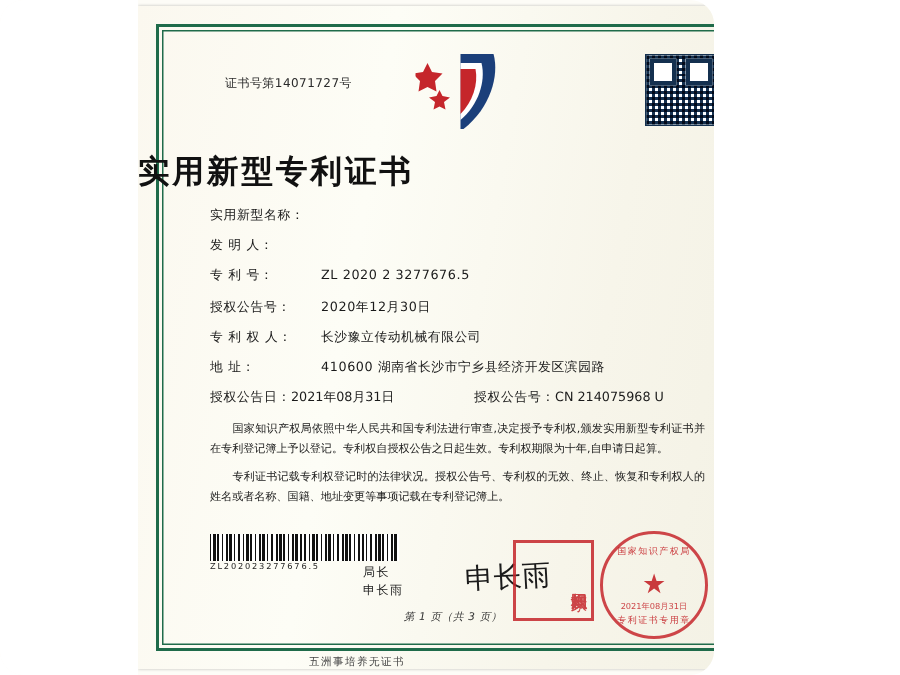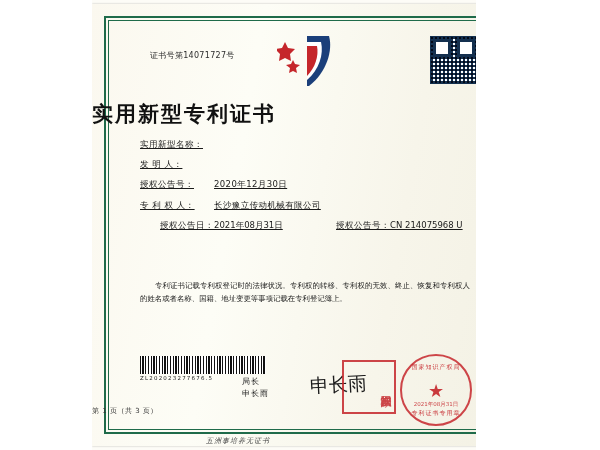--- a/index.html
+++ b/index.html
@@ -15,20 +15,21 @@
   }
 
   
   .certificate {
     position: relative;
     width: 476px;
     height: 450px;
     background: #fdfcf7;
     box-sizing: border-box;
     overflow: hidden;
+    border-radius: 16px;
   }
   .paper {
     position: absolute;
     left: 92px;
     top: 4px;
     width: 420px;
     height: 442px;
     background: linear-gradient(100deg,#fbf8ef 0%,#fdfdf6 35%,#f7f5ea 70%,#f3f1e4 100%);
     box-shadow: 0 0 2px rgba(0,0,0,0.25);
     box-sizing: border-box;
@@ -120,34 +121,33 @@
     width: 330px;
     font-size: 8.5px;
     color: #1a1a1a;
     line-height: 1.55;
   }
   .field-row {
     display: flex;
     align-items: flex-start;
     margin-bottom: 7px;
     white-space: nowrap;
-    text-decoration: underline;
   }
   .field-label {
     flex: none;
     letter-spacing: 0.5px;
   }
   .field-label.w-lbl-1 { width: 74px; }
   .field-value {
     flex: 1;
     letter-spacing: 0.4px;
   }
   .field-row.two-col .col-a { width: 176px; display: flex; }
   .field-row.two-col .col-b { flex: 1; display: flex; }
-  .sub-label { flex: none; letter-spacing: 0.5px; margin-left: 20px; }
+  .sub-label { flex: none; letter-spacing: 0.5px; }
 
   
   .paragraphs {
     position: absolute;
     left: 48px;
     top: 276px;
     width: 330px;
     font-size: 7.4px;
     line-height: 1.75;
     color: #1a1a1a;
@@ -259,33 +259,34 @@
     opacity: 0.85;
     writing-mode: vertical-rl;
     text-align: center;
   }
 
   
   .page-note {
     position: absolute;
     left: 0; right: 0;
     bottom: 30px;
+    text-align: center;
     font-size: 7px;
     color: #333;
     letter-spacing: 0.5px;
+    font-style: italic;
   }
   .bottom-note {
     position: absolute;
     left: 0; right: 0;
     bottom: 4px;
     text-align: center;
     font-size: 7px;
     color: #444;
     letter-spacing: 1px;
-    font-style: italic;
   }
 </style>
 </head>
 <body>
 
 <div class="certificate">
 
   <div class="paper">
     <div class="outer-border"></div>
     <div class="inner-border"></div>
@@ -307,41 +308,50 @@
     <div class="title">实用新型专利证书</div>
 
     <div class="fields">
       <div class="field-row">
         <span class="field-label w-lbl-1">实用新型名称：</span>
       </div>
       <div class="field-row">
         <span class="field-label w-lbl-1">发 明 人：</span>
       </div>
       <div class="field-row">
+        <span class="field-label w-lbl-1">专 利 号：</span>
+        <span class="field-value">ZL 2020 2 3277676.5</span>
+      </div>
+      <div class="field-row">
         <span class="field-label w-lbl-1">授权公告号：</span>
         <span class="field-value">2020年12月30日</span>
       </div>
       <div class="field-row">
         <span class="field-label w-lbl-1">专 利 权 人：</span>
         <span class="field-value">长沙豫立传动机械有限公司</span>
+      </div>
+      <div class="field-row">
+        <span class="field-label w-lbl-1">地       址：</span>
+        <span class="field-value">410600 湖南省长沙市宁乡县经济开发区滨园路</span>
       </div>
       <div class="field-row two-col">
         <span class="col-a">
           <span class="sub-label">授权公告日：</span>
           <span>2021年08月31日</span>
         </span>
         <span class="col-b">
           <span class="sub-label">授权公告号：</span>
           <span>CN 214075968 U</span>
         </span>
       </div>
     </div>
 
     <div class="paragraphs">
-      <p>专利证书记载专利权登记时的法律状况。专利权的转移、专利权的无效、终止、恢复和专利权人的姓名或者名称、国籍、地址变更等事项记载在专利登记簿上。</p>
+      <p>国家知识产权局依照中华人民共和国专利法进行审查,决定授予专利权,颁发实用新型专利证书并在专利登记簿上予以登记。专利权自授权公告之日起生效。专利权期限为十年,自申请日起算。</p>
+      <p>专利证书记载专利权登记时的法律状况。授权公告号、专利权的无效、终止、恢复和专利权人的姓名或者名称、国籍、地址变更等事项记载在专利登记簿上。</p>
     </div>
 
     <div class="barcode"></div>
     <div class="barcode-text">ZL202023277676.5</div>
 
     <div class="sig-block">
       <div>局长</div>
       <div>申长雨</div>
     </div>
     <div class="sig-name">申长雨</div>

